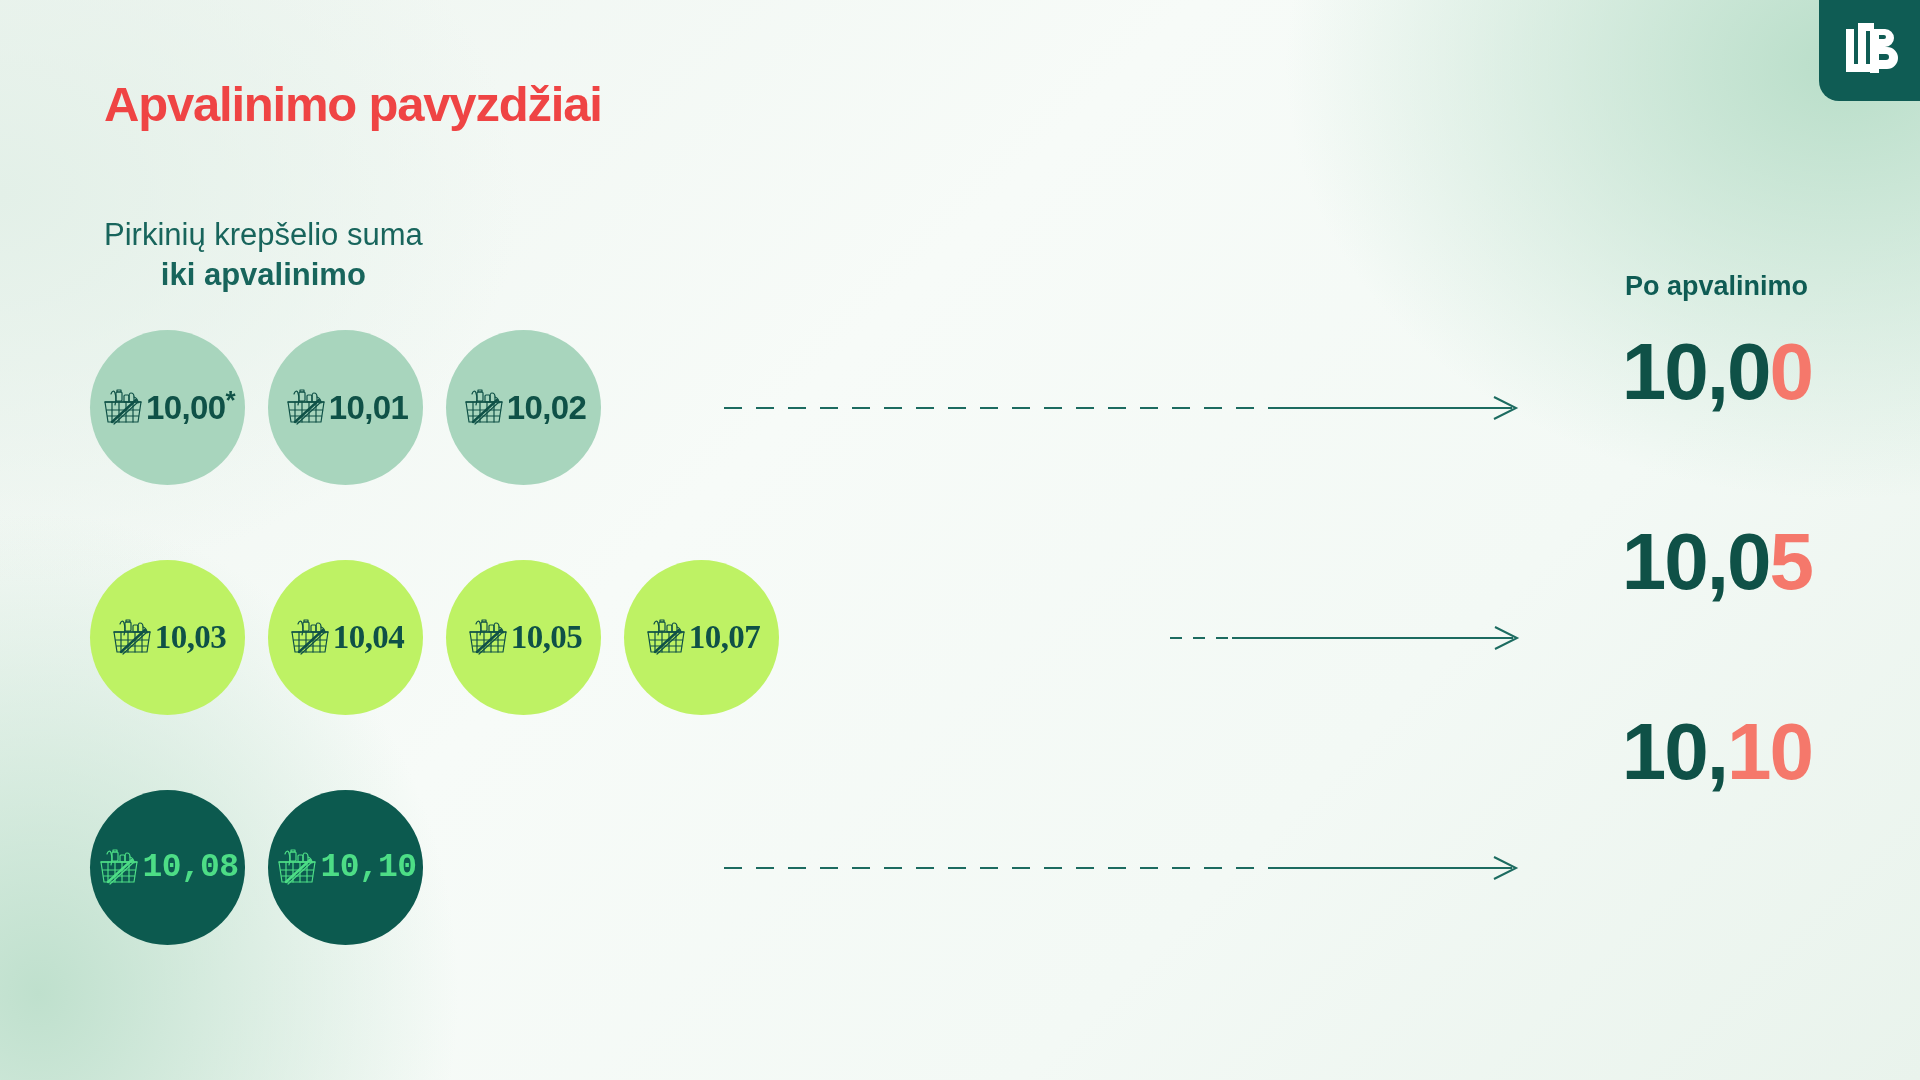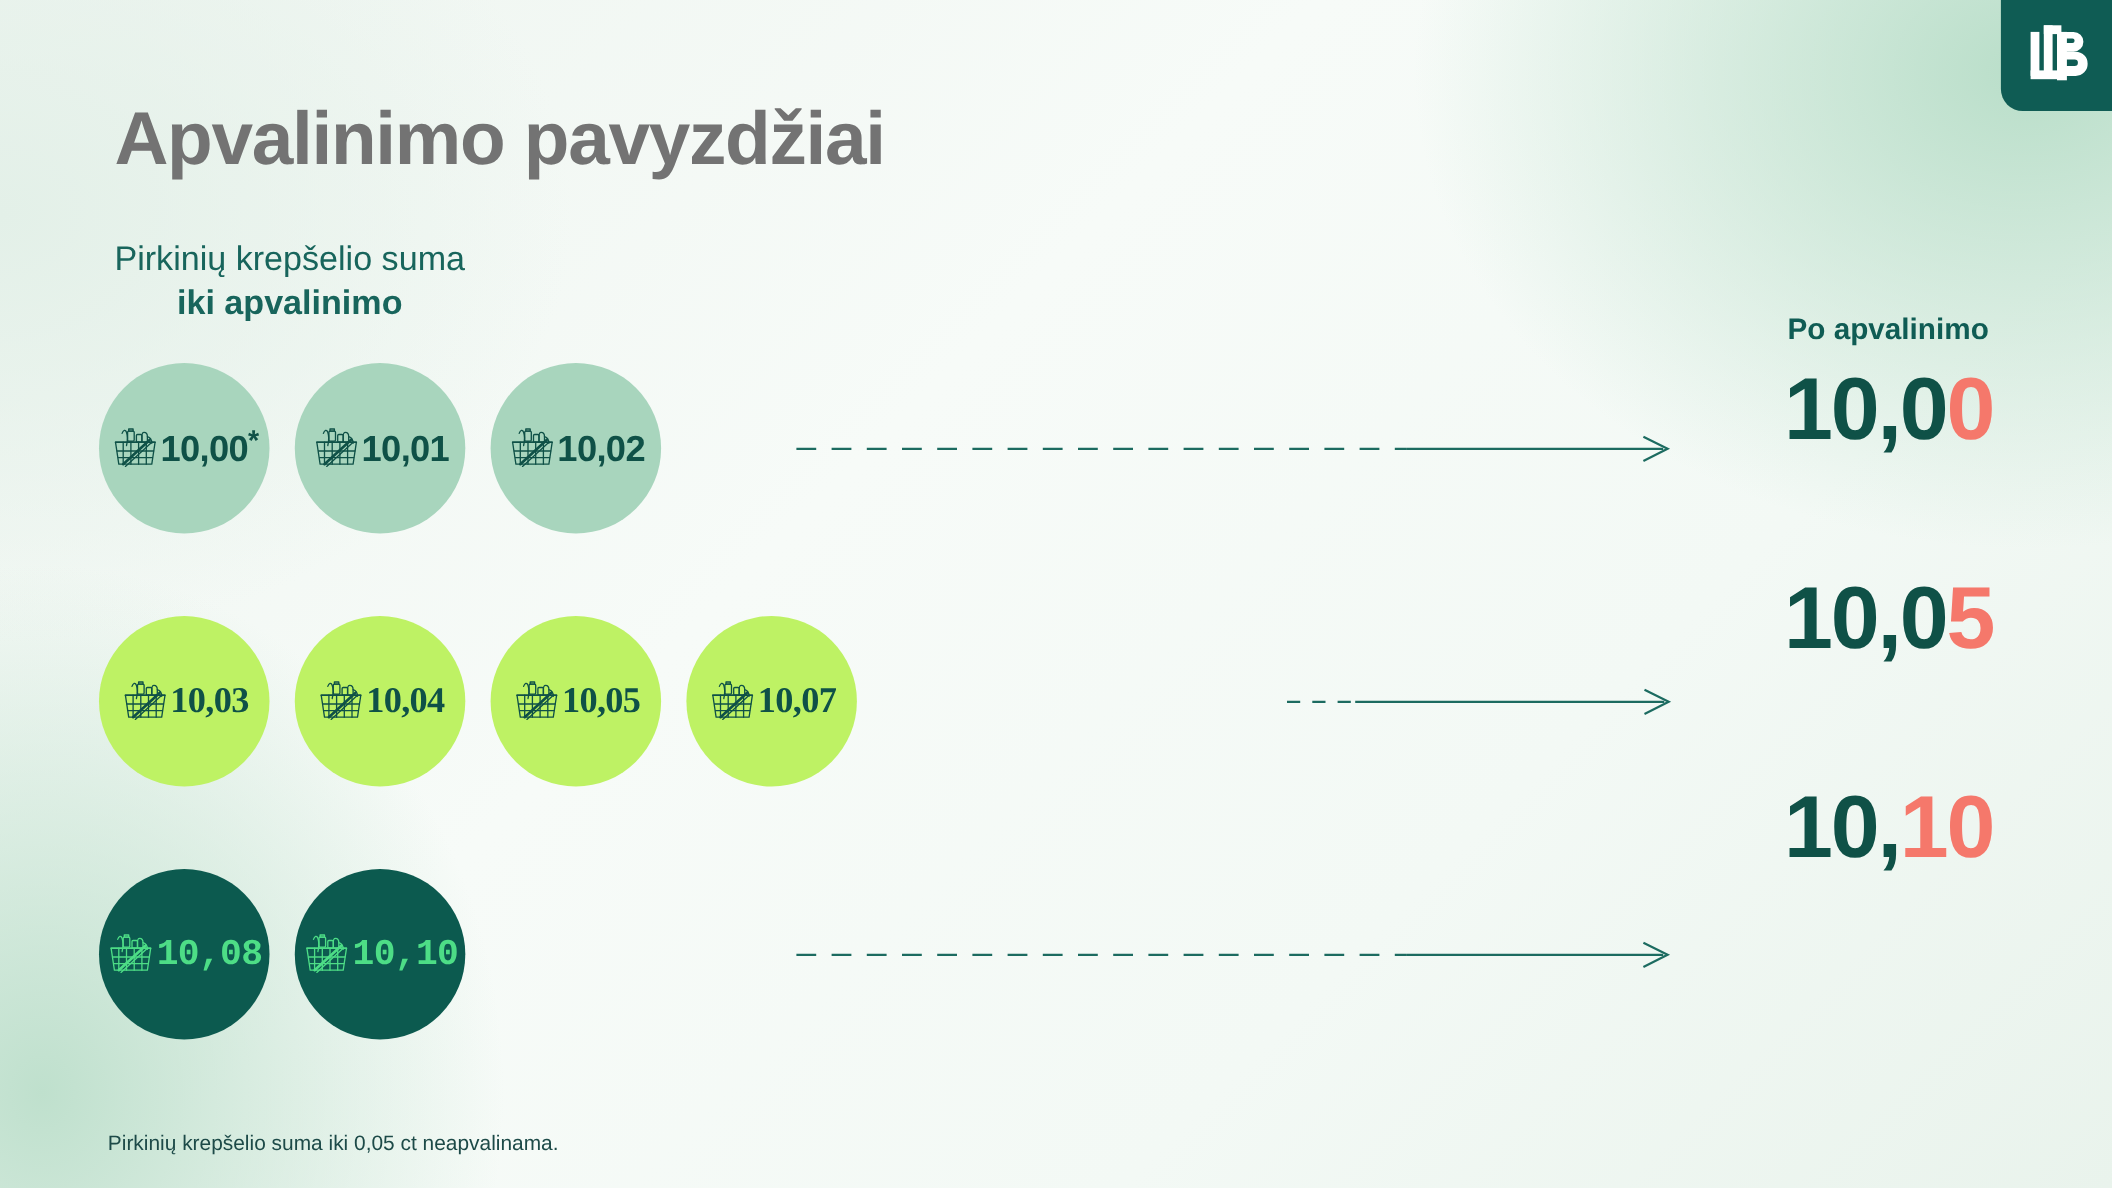--- a/index.html
+++ b/index.html
@@ -24,34 +24,34 @@
     position:absolute; top:0; right:0;
     width:101px; height:101px;
     background:var(--teal,#0f5c54);
     border-bottom-left-radius:20px;
     display:flex; align-items:center; justify-content:center;
   }
   .logo-block svg{ display:block; }
 
   
   .page-title{
-    position:absolute; left:104px; top:92px;
-    font-size:68px; font-weight:bold; letter-spacing:-1.2px;
-    color:#737373; line-height:1;
+    position:absolute; left:104px; top:80px;
+    font-size:49px; font-weight:bold; letter-spacing:-1.2px;
+    color:#ef4444; line-height:1;
     white-space:nowrap;
   }
   .subtitle{
     position:absolute; left:104px; top:215px;
     color:#18655c; line-height:1.28; white-space:nowrap;
   }
   .subtitle .line1{ font-size:31px; font-weight:300; display:block; }
   .subtitle .line2{ font-size:31px; font-weight:bold; display:block;text-align:center; }
 
   .col-head-right{
-    position:absolute; right:112px; top:284px;
+    position:absolute; right:112px; top:271px;
     font-size:27px; font-weight:bold; color:#0f5c54;
     white-space:nowrap;
   }
 
   
   .row{ position:absolute; left:0; width:1920px; height:200px; }
   .row.r1{ top:330px; }
   .row.r2{ top:560px; }
   .row.r3{ top:790px; }
 
@@ -359,14 +359,13 @@
       <line x1="0" y1="12" x2="555" y2="12" stroke="#1c6b60" stroke-width="2" stroke-dasharray="18 14"></line>
       <line x1="555" y1="12" x2="788" y2="12" stroke="#1c6b60" stroke-width="2"></line>
       <path d="M770 1 L792 12 L770 23" fill="none" stroke="#1c6b60" stroke-width="2"></path>
     </svg>
   </div>
 </div>
 
 <div class="result r3"><span>10,</span><span class="hl">10</span></div>
 
 <div class="footnote">
-  <span class="l2">Pirkinių krepšelio suma iki 0,05 ct neapvalinama.</span>
 </div>
 
 </body></html>

